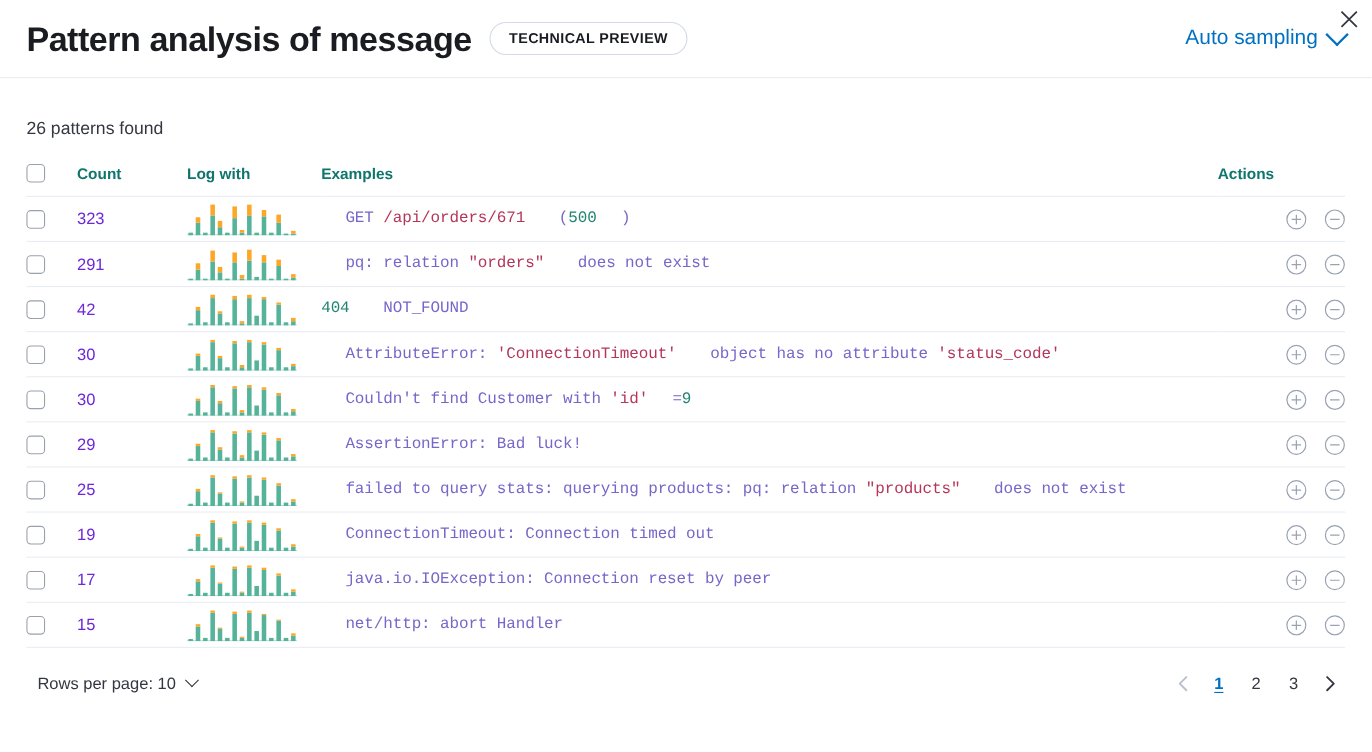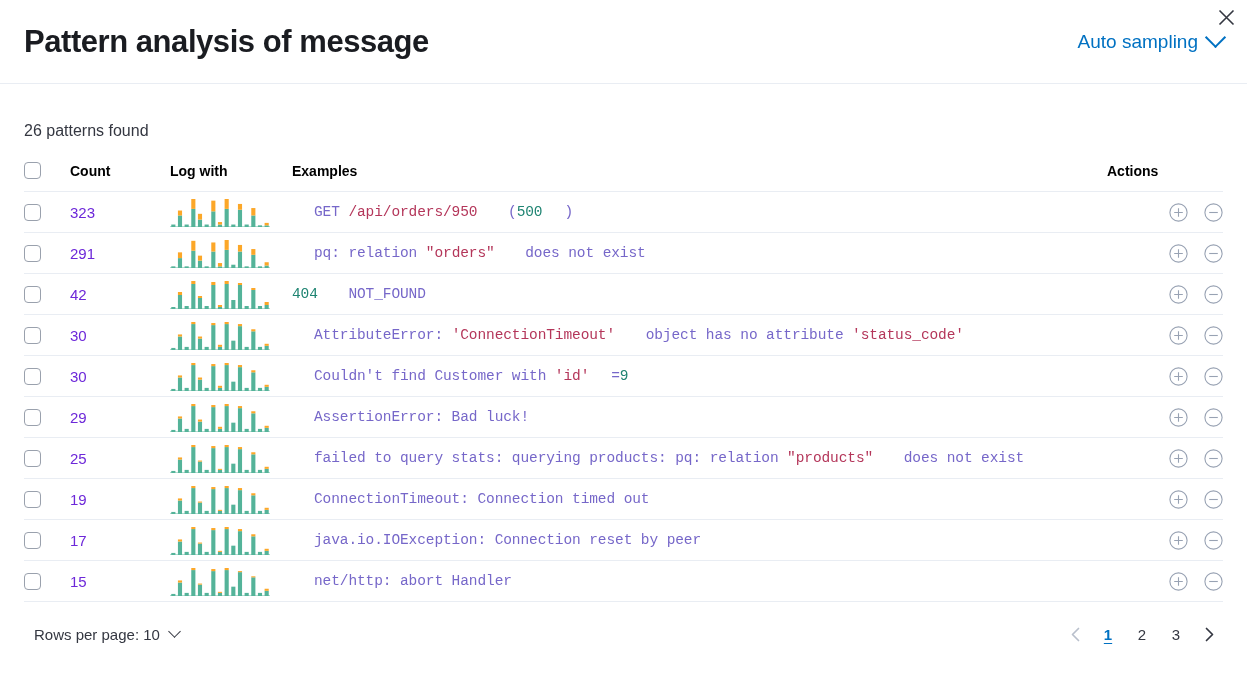--- a/index.html
+++ b/index.html
@@ -8,21 +8,21 @@
     width: 1247px; height: 684px;
     background: #ffffff;
     font-family: "Liberation Sans", sans-serif;
     color: #343741;
     overflow: hidden;
   }
 
   
   .flyout-header {
     position: relative;
-    height: 84px;
+    height: 71px;
     border-bottom: 1px solid #e9edf3;
     display: flex;
     align-items: center;
     padding: 0 24px;
   }
   .header-left {
     display: flex;
     align-items: center;
     gap: 16px;
   }
@@ -93,21 +93,21 @@
   
   table.patterns {
     width: 100%;
     border-collapse: collapse;
     table-layout: fixed;
   }
   table.patterns th {
     text-align: left;
     font-size: 14px;
     font-weight: 700;
-    color: #000000;
+    color: #0f766e;
     padding: 0 0 12px 0;
     border-bottom: 1px solid #e9edf3;
     vertical-align: middle;
   }
   table.patterns td {
     padding: 0;
     border-bottom: 1px solid #e9edf3;
     vertical-align: middle;
     height: 41px;
   }
@@ -226,20 +226,21 @@
     text-decoration: underline;
     text-underline-offset: 3px;
   }
 </style>
 </head>
 <body>
 
 <div class="flyout-header">
   <div class="header-left">
     <div class="page-title">Pattern analysis of message</div>
+    <div class="preview-badge">TECHNICAL PREVIEW</div>
   </div>
   <div class="header-right">
     <button class="auto-sampling">
       <span>Auto sampling</span>
       <span class="chev"></span>
     </button>
   </div>
   <button class="close-btn">
     <svg width="17" height="17" viewBox="0 0 17 17">
       <path d="M1.5 1.5 L15.5 15.5 M15.5 1.5 L1.5 15.5" stroke="#343741" stroke-width="1.6" fill="none"></path>
@@ -297,21 +298,21 @@
               <rect x="67.93" y="6.94" width="4.13" height="5.76" fill="#fca728"></rect>
               <rect x="74.60" y="27.53" width="4.13" height="2.47" fill="#54b399"></rect>
               <rect x="81.27" y="18.47" width="4.13" height="11.53" fill="#54b399"></rect>
               <rect x="81.27" y="11.06" width="4.13" height="7.41" fill="#fca728"></rect>
               <rect x="87.93" y="28.35" width="4.13" height="1.65" fill="#54b399"></rect>
               <rect x="94.60" y="28.35" width="4.13" height="1.65" fill="#54b399"></rect>
               <rect x="94.60" y="25.88" width="4.13" height="2.47" fill="#fca728"></rect>
               <rect x="0" y="29" width="100" height="1" fill="#54b399" opacity="0.45"></rect>
             </svg>
           </td>
-          <td class="cell-ex"><span class="tok-def">GET&nbsp;</span><span class="tok-str">/api/orders/950</span><span class="tok-def">&nbsp;(</span><span class="tok-num">500</span><span class="tok-def">)</span></td>
+          <td class="cell-ex"><span class="tok-def">GET&nbsp;</span><span class="tok-str">/api/orders/671</span><span class="tok-def">&nbsp;(</span><span class="tok-num">500</span><span class="tok-def">)</span></td>
           <td class="cell-act"><button class="act-btn"><svg width="19" height="19" viewBox="0 0 19 19">
                 <circle cx="9.5" cy="9.5" r="8.6" fill="none" stroke="#98a2b3" stroke-width="1.1"></circle>
                 <path d="M9.5 5.2v8.6M5.2 9.5h8.6" stroke="#98a2b3" stroke-width="1.1" fill="none"></path>
               </svg></button><button class="act-btn"><svg width="19" height="19" viewBox="0 0 19 19">
                 <circle cx="9.5" cy="9.5" r="8.6" fill="none" stroke="#98a2b3" stroke-width="1.1"></circle>
                 <path d="M5.2 9.5h8.6" stroke="#98a2b3" stroke-width="1.1" fill="none"></path>
               </svg></button></td>
         </tr>
         <tr>
           <td>

